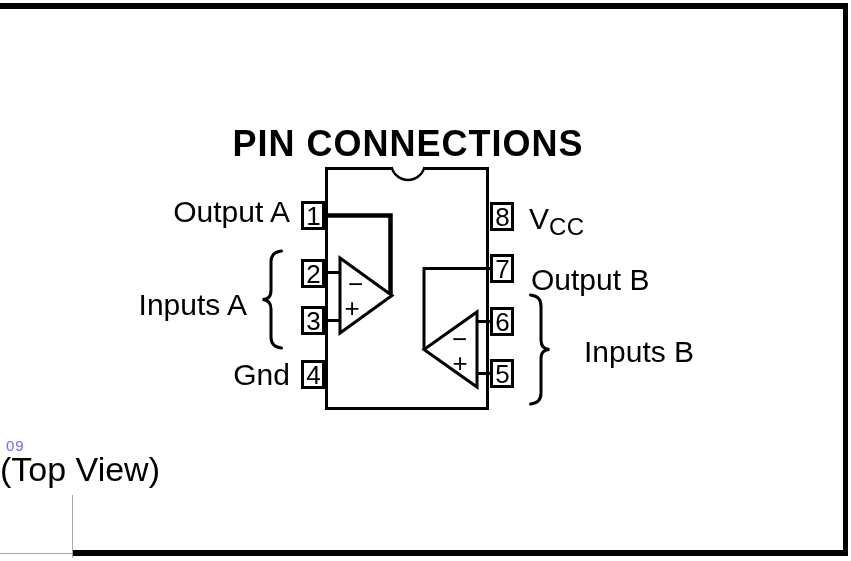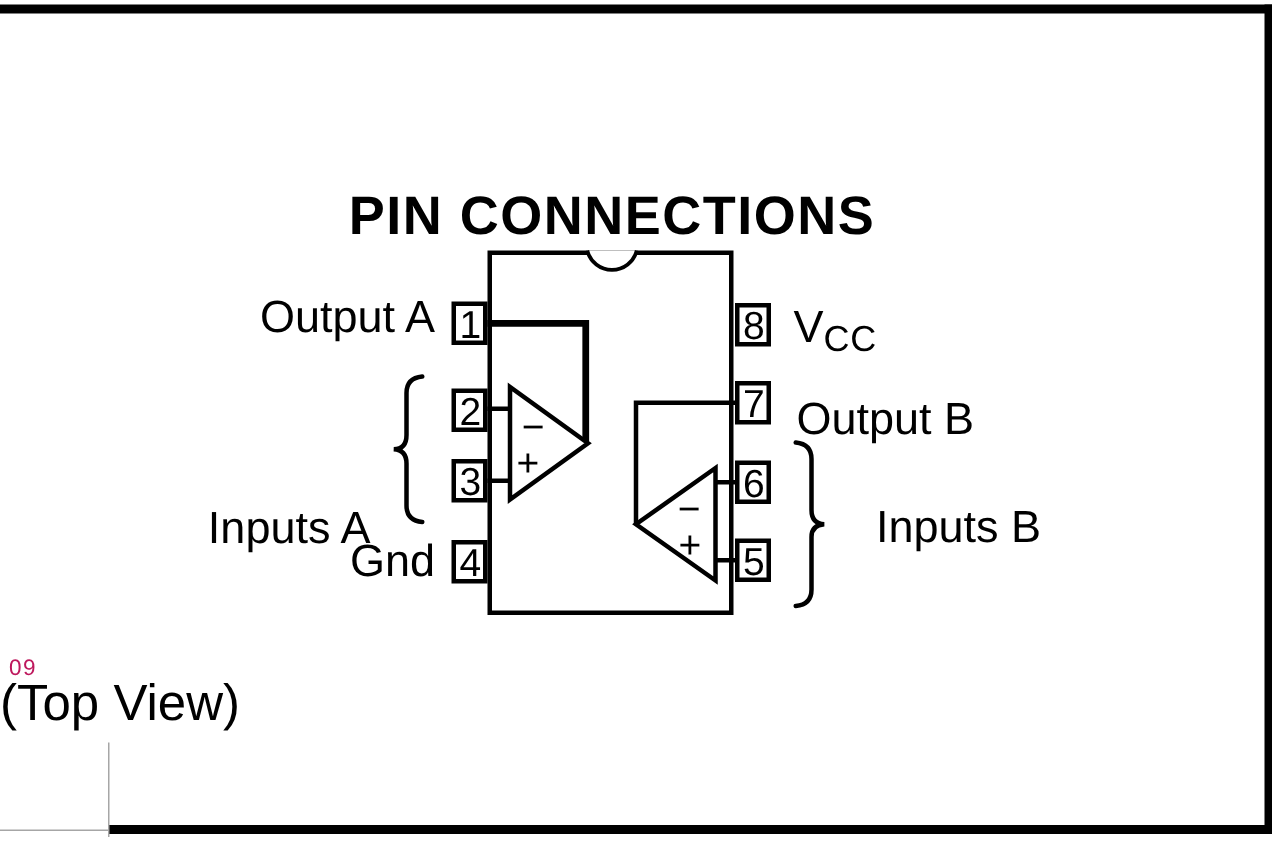--- a/index.html
+++ b/index.html
@@ -18,25 +18,25 @@
   .divider-h{left:0;top:553px;width:72px;height:1px;background:#a6a6a6;}
   
   .title{
     left:0;top:80px;width:816px;text-align:center;
     font-size:36px;font-weight:bold;letter-spacing:1px;margin-top:43px;
   }
   .caption{
     left:0;top:450px;width:815px;text-align:left;
     font-size:34px;
   }
-  .margin-note{left:6px;top:437px;font-size:15px;color:#be185d;letter-spacing:1px;}
+  .margin-note{left:6px;top:437px;font-size:15px;color:#8b5cf6;letter-spacing:1px;}
   
   .pin-label{font-size:30px;line-height:30px;white-space:nowrap;}
   .lbl-output-a{left:150px;top:197px;width:140px;text-align:right;}
-  .lbl-inputs-a{left:100px;top:290px;width:147px;text-align:right;margin-top:48px;}
+  .lbl-inputs-a{left:100px;top:290px;width:147px;text-align:right;}
   .lbl-gnd{left:190px;top:360px;width:100px;text-align:right;}
   .lbl-vcc{left:529px;top:204px;}
   .lbl-vcc .sub{font-size:24px;position:relative;top:6px;letter-spacing:0.5px;}
   .lbl-output-b{left:531px;top:265px;}
   .lbl-inputs-b{left:584px;top:337px;}
   
   .pin-num{
     width:25px;height:28px;line-height:29px;text-align:center;
     font-size:26px;
   }

